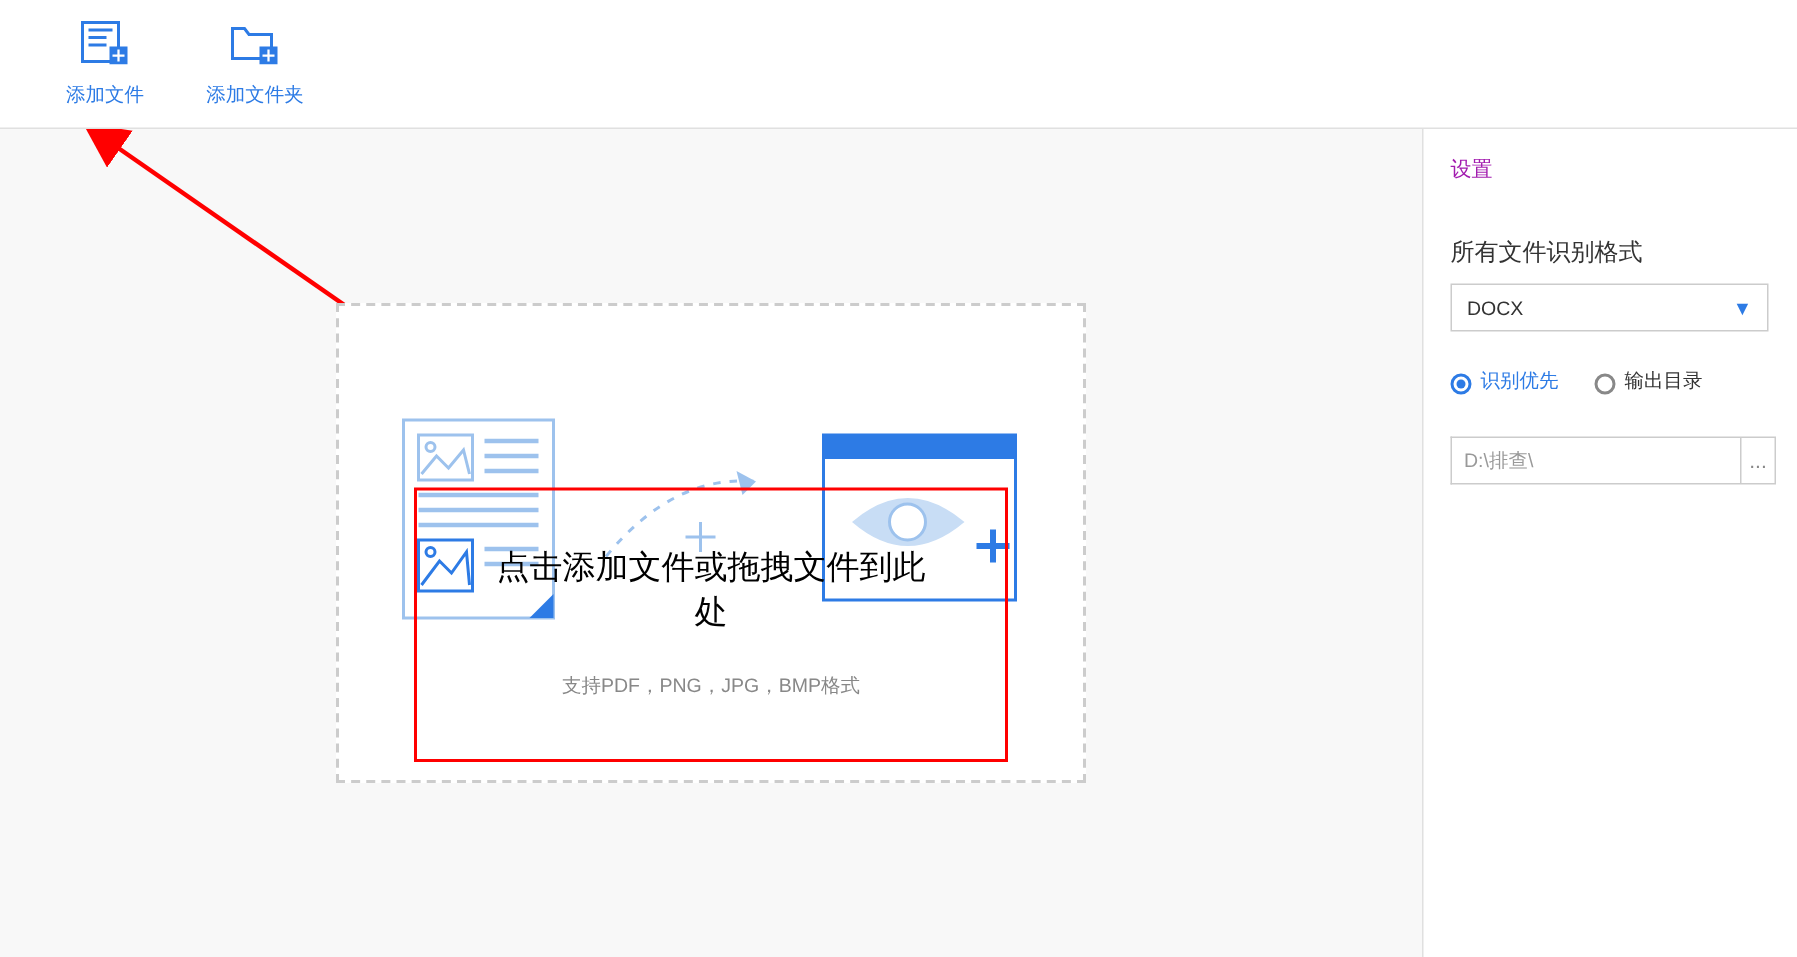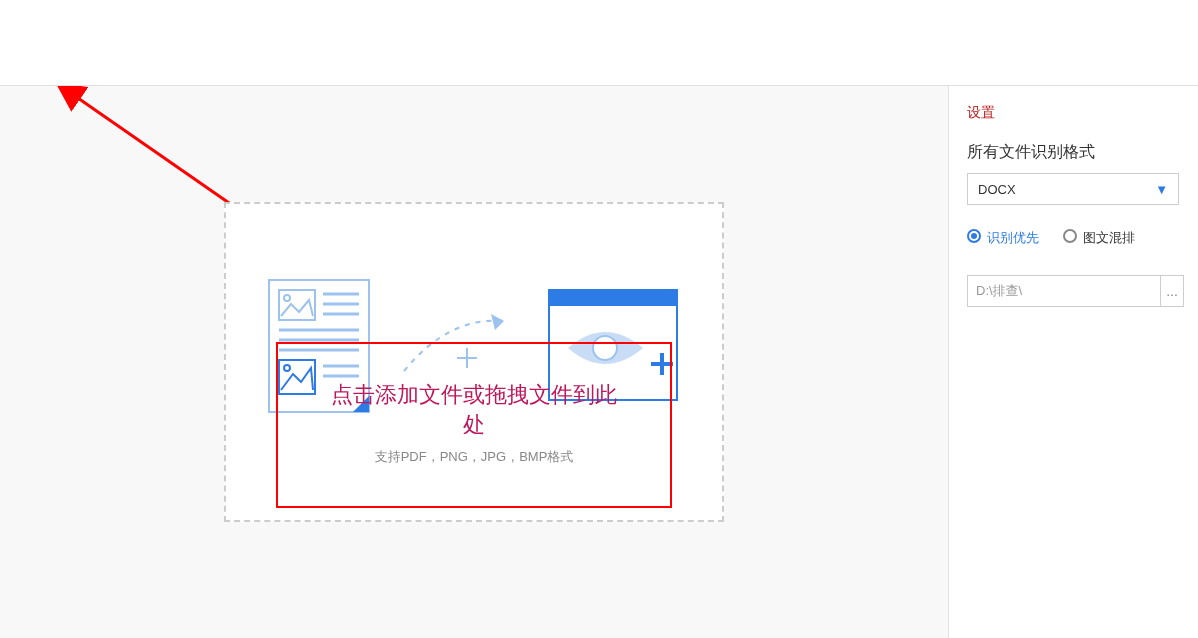--- a/index.html
+++ b/index.html
@@ -63,44 +63,44 @@
     .red-box {
       border: 2px solid #ff0000;
       padding: 36px 46px 40px 46px;
       text-align: center;
       position: absolute;
       bottom: 12px;
       left: 50px;
       right: 50px;
     }
     .red-box-inner-title {
-      color: #be185d;
+      color: #000000;
       font-size: 22px;
-      margin-bottom: 8px;
+      margin-bottom: 25px;
     }
     .red-box-inner-sub {
       color: #888;
       font-size: 13px;
     }
     .arrow-annot {
       position: absolute;
       left: 0;
       top: 0;
       pointer-events: none;
     }
     
     .sidebar {
       width: 250px;
       border-left: 1px solid #e0e0e0;
       padding: 18px 14px 0 18px;
     }
     .sidebar-title {
       font-size: 14px;
-      color: #b91c1c;
-      margin-bottom: 20px;
+      color: #a21caf;
+      margin-bottom: 36px;
     }
     .field-label {
       font-size: 16px;
       color: #333;
       margin-bottom: 10px;
     }
     .select {
       width: 212px;
       height: 32px;
       border: 1px solid #ccc;
@@ -114,21 +114,21 @@
     }
     .select-val { color: #333; }
     .select-caret { color: #2d7be5; }
     .radio-row {
       display: flex;
       gap: 24px;
       margin-bottom: 28px;
     }
     .radio-item {
       display: flex;
-      align-items: flex-start;
+      align-items: flex-end;
       gap: 6px;
       cursor: pointer;
     }
     .radio-circle {
       width: 14px; height: 14px;
       border-radius: 50%;
       border: 2px solid #888;
       display: inline-flex;
       align-items: center;
       justify-content: center;
@@ -159,20 +159,45 @@
       background: #fff;
       color: #888;
       cursor: pointer;
       font-size: 14px;
     }
   </style>
 </head>
 <body>
 
 <div class="toolbar">
+  <div class="toolbar-item toolbar-add">
+    <span class="icon">
+      <svg width="34" height="30" viewBox="0 0 34 30">
+        <rect x="2" y="2" width="24" height="26" fill="none" stroke="#2d7be5" stroke-width="2"></rect>
+        <line x1="6" y1="7" x2="22" y2="7" stroke="#2d7be5" stroke-width="2"></line>
+        <line x1="6" y1="12" x2="18" y2="12" stroke="#2d7be5" stroke-width="2"></line>
+        <line x1="6" y1="17" x2="18" y2="17" stroke="#2d7be5" stroke-width="2"></line>
+        <rect x="20" y="18" width="12" height="12" fill="#2d7be5"></rect>
+        <line x1="26" y1="20" x2="26" y2="28" stroke="#fff" stroke-width="1.5"></line>
+        <line x1="22" y1="24" x2="30" y2="24" stroke="#fff" stroke-width="1.5"></line>
+      </svg>
+    </span>
+    <span class="toolbar-label">添加文件</span>
+  </div>
+  <div class="toolbar-item toolbar-add">
+    <span class="icon">
+      <svg width="34" height="30" viewBox="0 0 34 30">
+        <path d="M2 6 L10 6 L13 10 L28 10 L28 26 L2 26 Z" fill="none" stroke="#2d7be5" stroke-width="2"></path>
+        <rect x="20" y="18" width="12" height="12" fill="#2d7be5"></rect>
+        <line x1="26" y1="20" x2="26" y2="28" stroke="#fff" stroke-width="1.5"></line>
+        <line x1="22" y1="24" x2="30" y2="24" stroke="#fff" stroke-width="1.5"></line>
+      </svg>
+    </span>
+    <span class="toolbar-label">添加文件夹</span>
+  </div>
 </div>
 
 <div class="main">
   <div class="main-left">
 
     <svg class="arrow-annot" width="950" height="552">
       <defs>
         <marker id="arrowhead" markerWidth="10" markerHeight="10" refX="2" refY="5" orient="auto">
           <polygon points="0 0, 10 5, 0 10" fill="#ff0000"></polygon>
         </marker>
@@ -239,21 +264,21 @@
       <span class="select-caret">▼</span>
     </div>
 
     <div class="radio-row">
       <div class="radio-item">
         <span class="radio-circle checked"></span>
         <span class="radio-label checked">识别优先</span>
       </div>
       <div class="radio-item">
         <span class="radio-circle"></span>
-        <span>图文混排</span>
+        <span>输出目录</span>
       </div>
     </div>
 
     <div class="output-row">
       <input class="output-input" value="D:\排查\" style="">
       <button class="output-btn">...</button>
     </div>
   </div>
 </div>
 

